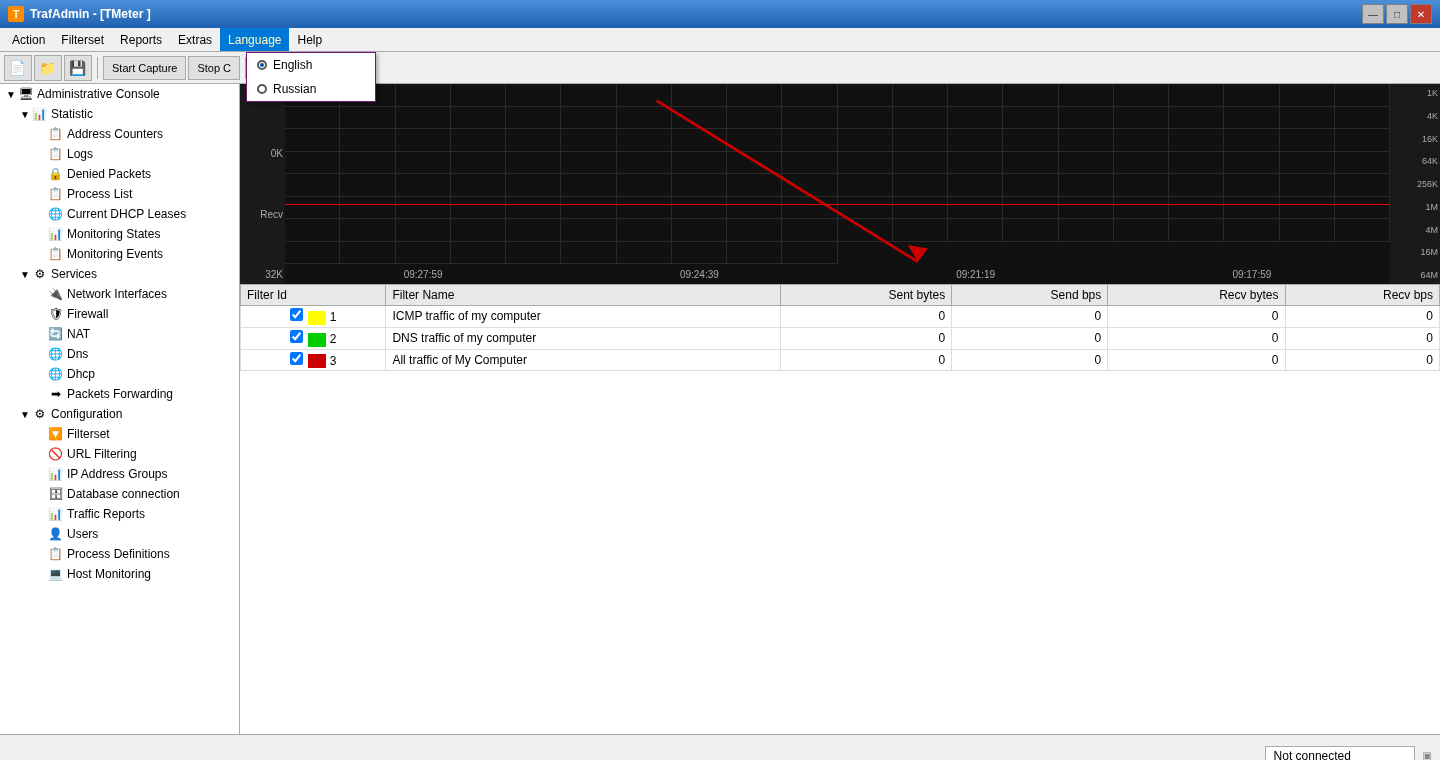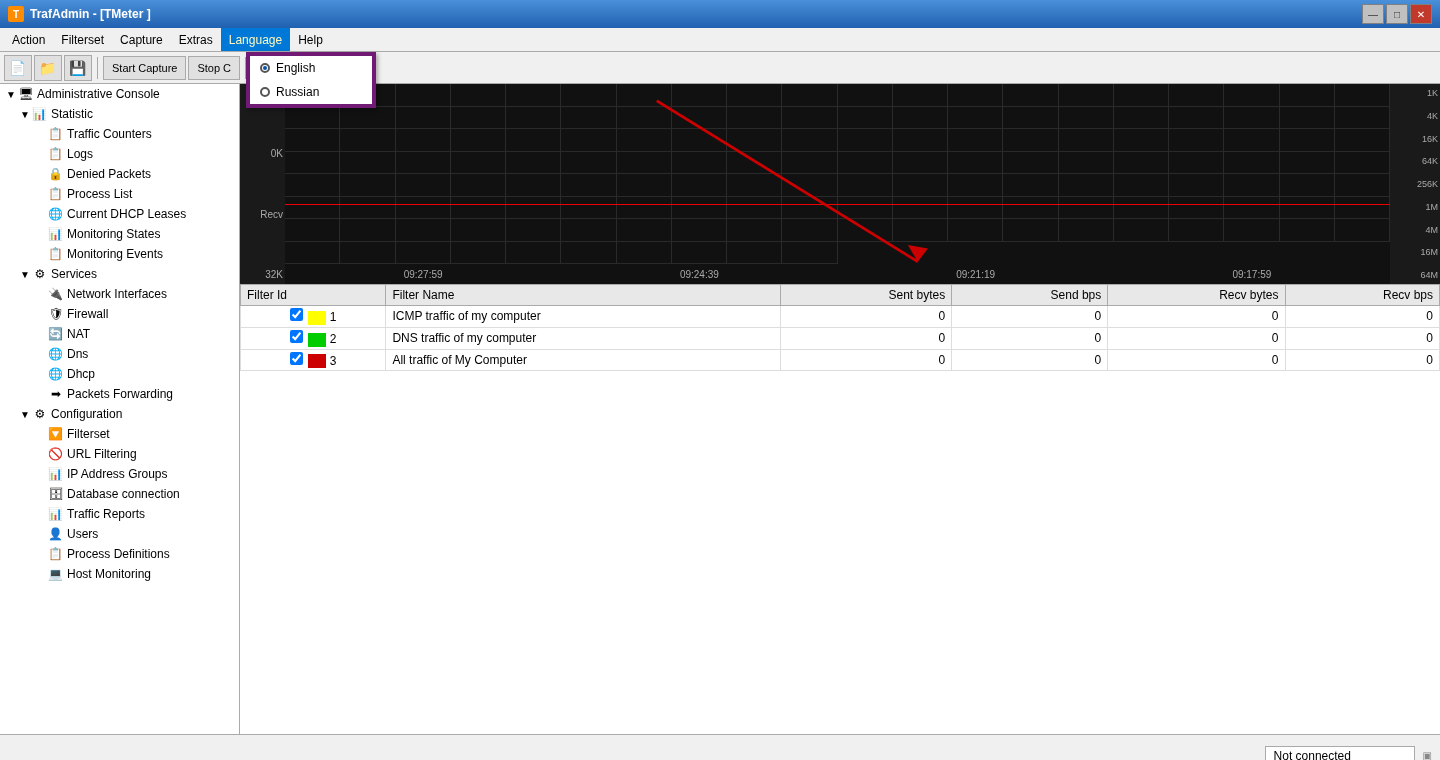--- a/index.html
+++ b/index.html
@@ -41,21 +41,21 @@
       align-items: center;
     }
     .menu-item.active { background: #0078d7; color: #fef9c3; }
 
     
     .dropdown-menu {
       position: absolute;
       top: 24px;
       left: 246px;
       background: white;
-      border: 4px solid #701a75;
+      border: 1px solid #701a75;
       box-shadow: 2px 2px 4px rgba(0,0,0,0.3);
       z-index: 1000;
       min-width: 130px;
     }
     .dropdown-item {
       padding: 5px 20px 5px 10px;
       cursor: pointer;
       font-size: 12px;
       display: flex;
       align-items: center;
@@ -257,21 +257,21 @@
   <div class="title-bar-controls">
     <div class="title-btn">—</div>
     <div class="title-btn">□</div>
     <div class="title-btn close">✕</div>
   </div>
 </div>
 
 <div class="menu-bar">
   <div class="menu-item">Action</div>
   <div class="menu-item">Filterset</div>
-  <div class="menu-item">Capture</div>
+  <div class="menu-item">Reports</div>
   <div class="menu-item">Extras</div>
   <div class="menu-item active">Language</div>
   <div class="menu-item">Help</div>
 
   <div class="dropdown-menu">
     <div class="dropdown-item">
       <div class="radio-dot selected"></div>
       <span>English</span>
     </div>
     <div class="dropdown-item">
@@ -306,21 +306,21 @@
 
     <div class="tree-item indent1">
       <span class="tree-expand">▼</span>
       <span class="tree-icon">📊</span>
       <span>Statistic</span>
     </div>
 
     <div class="tree-item indent2">
       <span class="tree-expand"> </span>
       <span class="tree-icon">📋</span>
-      <span>Traffic Counters</span>
+      <span>Address Counters</span>
     </div>
     <div class="tree-item indent2">
       <span class="tree-expand"> </span>
       <span class="tree-icon">📋</span>
       <span>Logs</span>
     </div>
     <div class="tree-item indent2">
       <span class="tree-expand"> </span>
       <span class="tree-icon">🔒</span>
       <span>Denied Packets</span>

